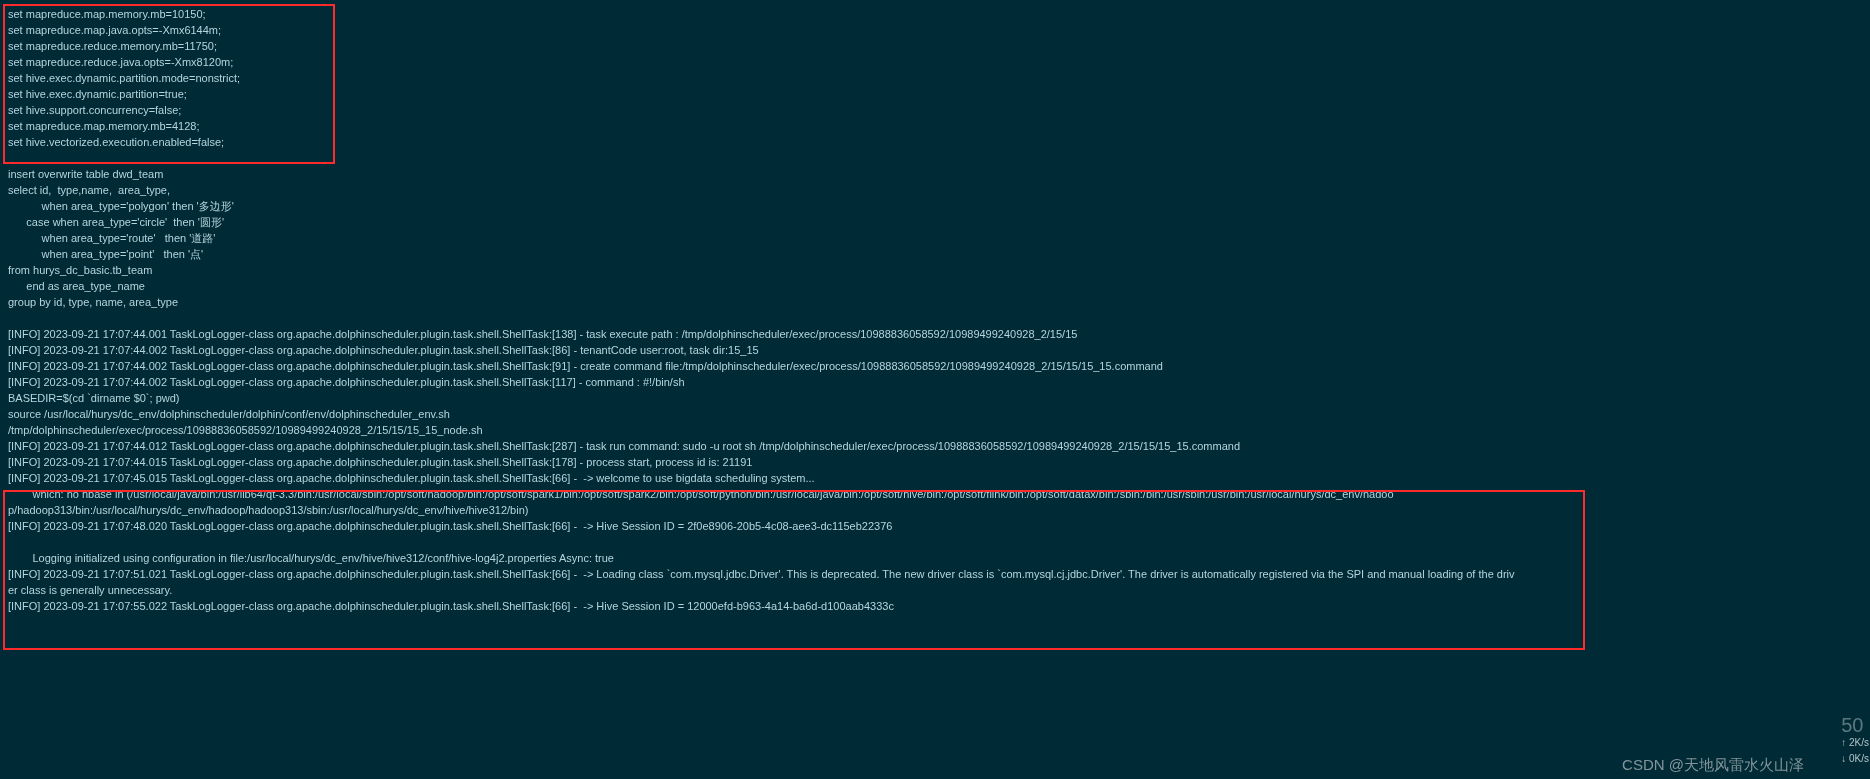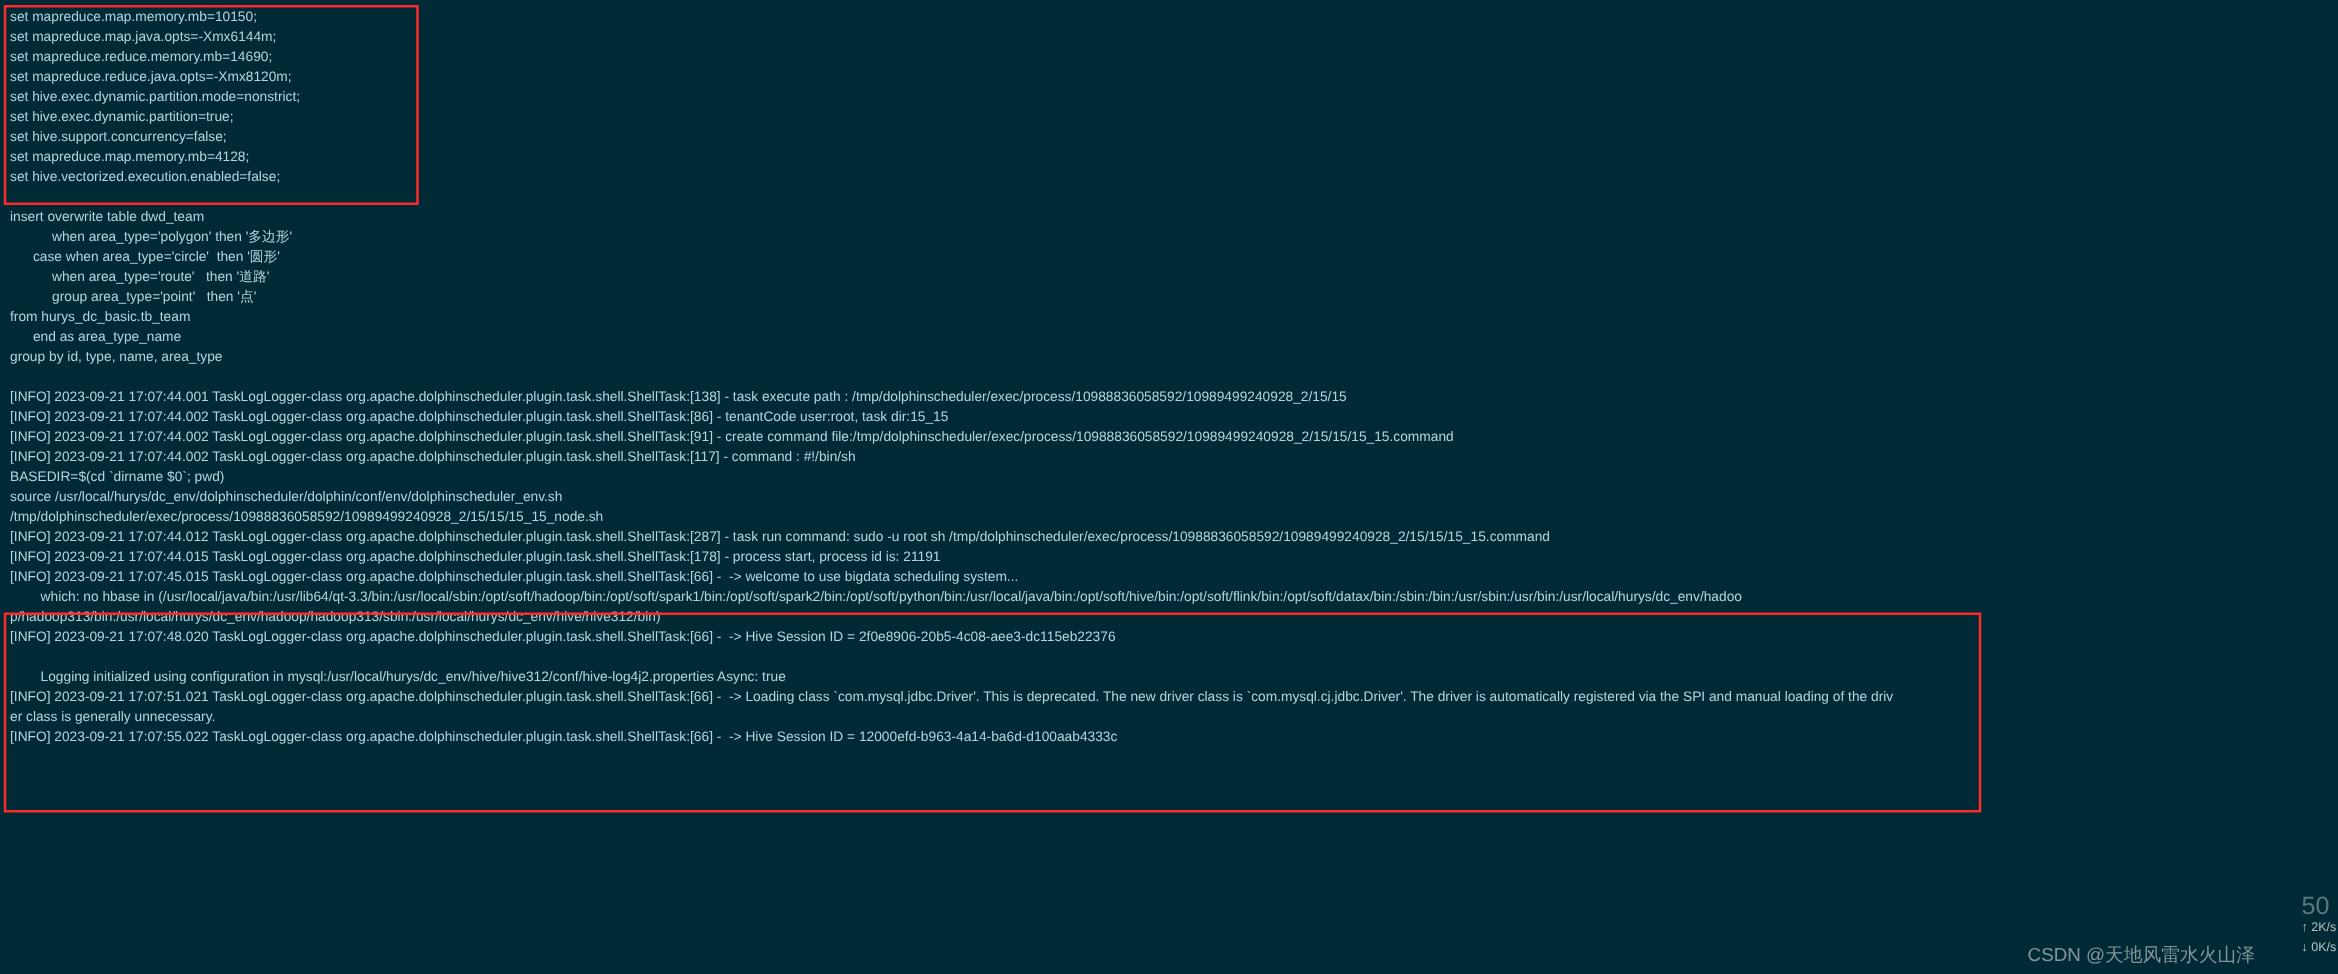--- a/index.html
+++ b/index.html
@@ -59,56 +59,57 @@
     opacity: 0.5;
   }
 </style>
 </head>
 <body>
 
 <div class="content">
   <div id="config">
       <div class="line">set mapreduce.map.memory.mb=10150;</div>
       <div class="line">set mapreduce.map.java.opts=-Xmx6144m;</div>
-      <div class="line">set mapreduce.reduce.memory.mb=14690;</div>
+      <div class="line">set mapreduce.reduce.memory.mb=11750;</div>
       <div class="line">set mapreduce.reduce.java.opts=-Xmx8120m;</div>
       <div class="line">set hive.exec.dynamic.partition.mode=nonstrict;</div>
       <div class="line">set hive.exec.dynamic.partition=true;</div>
       <div class="line">set hive.support.concurrency=false;</div>
       <div class="line">set mapreduce.map.memory.mb=4128;</div>
       <div class="line">set hive.vectorized.execution.enabled=false;</div>
     </div>
   <div id="sql">
       <div class="line">&nbsp;</div>
       <div class="line">insert overwrite table dwd_team</div>
+      <div class="line">select id,  type,name,  area_type,</div>
       <div class="line">           when area_type='polygon' then '多边形'</div>
       <div class="line">      case when area_type='circle'  then '圆形'</div>
       <div class="line">           when area_type='route'   then '道路'</div>
-      <div class="line">           group area_type='point'   then '点'</div>
+      <div class="line">           when area_type='point'   then '点'</div>
       <div class="line">from hurys_dc_basic.tb_team</div>
       <div class="line">      end as area_type_name</div>
       <div class="line">group by id, type, name, area_type</div>
       <div class="line">&nbsp;</div>
     </div>
   <div id="logs">
       <div class="line">[INFO] 2023-09-21 17:07:44.001 TaskLogLogger-class org.apache.dolphinscheduler.plugin.task.shell.ShellTask:[138] - task execute path : /tmp/dolphinscheduler/exec/process/10988836058592/10989499240928_2/15/15</div>
       <div class="line">[INFO] 2023-09-21 17:07:44.002 TaskLogLogger-class org.apache.dolphinscheduler.plugin.task.shell.ShellTask:[86] - tenantCode user:root, task dir:15_15</div>
       <div class="line">[INFO] 2023-09-21 17:07:44.002 TaskLogLogger-class org.apache.dolphinscheduler.plugin.task.shell.ShellTask:[91] - create command file:/tmp/dolphinscheduler/exec/process/10988836058592/10989499240928_2/15/15/15_15.command</div>
       <div class="line">[INFO] 2023-09-21 17:07:44.002 TaskLogLogger-class org.apache.dolphinscheduler.plugin.task.shell.ShellTask:[117] - command : #!/bin/sh</div>
       <div class="line">BASEDIR=$(cd `dirname $0`; pwd)</div>
       <div class="line">source /usr/local/hurys/dc_env/dolphinscheduler/dolphin/conf/env/dolphinscheduler_env.sh</div>
       <div class="line">/tmp/dolphinscheduler/exec/process/10988836058592/10989499240928_2/15/15/15_15_node.sh</div>
       <div class="line">[INFO] 2023-09-21 17:07:44.012 TaskLogLogger-class org.apache.dolphinscheduler.plugin.task.shell.ShellTask:[287] - task run command: sudo -u root sh /tmp/dolphinscheduler/exec/process/10988836058592/10989499240928_2/15/15/15_15.command</div>
       <div class="line">[INFO] 2023-09-21 17:07:44.015 TaskLogLogger-class org.apache.dolphinscheduler.plugin.task.shell.ShellTask:[178] - process start, process id is: 21191</div>
       <div class="line">[INFO] 2023-09-21 17:07:45.015 TaskLogLogger-class org.apache.dolphinscheduler.plugin.task.shell.ShellTask:[66] -  -&gt; welcome to use bigdata scheduling system...</div>
       <div class="line">        which: no hbase in (/usr/local/java/bin:/usr/lib64/qt-3.3/bin:/usr/local/sbin:/opt/soft/hadoop/bin:/opt/soft/spark1/bin:/opt/soft/spark2/bin:/opt/soft/python/bin:/usr/local/java/bin:/opt/soft/hive/bin:/opt/soft/flink/bin:/opt/soft/datax/bin:/sbin:/bin:/usr/sbin:/usr/bin:/usr/local/hurys/dc_env/hadoo</div>
       <div class="line">p/hadoop313/bin:/usr/local/hurys/dc_env/hadoop/hadoop313/sbin:/usr/local/hurys/dc_env/hive/hive312/bin)</div>
       <div class="line">[INFO] 2023-09-21 17:07:48.020 TaskLogLogger-class org.apache.dolphinscheduler.plugin.task.shell.ShellTask:[66] -  -&gt; Hive Session ID = 2f0e8906-20b5-4c08-aee3-dc115eb22376</div>
       <div class="line">        </div>
-      <div class="line">        Logging initialized using configuration in mysql:/usr/local/hurys/dc_env/hive/hive312/conf/hive-log4j2.properties Async: true</div>
+      <div class="line">        Logging initialized using configuration in file:/usr/local/hurys/dc_env/hive/hive312/conf/hive-log4j2.properties Async: true</div>
       <div class="line">[INFO] 2023-09-21 17:07:51.021 TaskLogLogger-class org.apache.dolphinscheduler.plugin.task.shell.ShellTask:[66] -  -&gt; Loading class `com.mysql.jdbc.Driver'. This is deprecated. The new driver class is `com.mysql.cj.jdbc.Driver'. The driver is automatically registered via the SPI and manual loading of the driv</div>
       <div class="line">er class is generally unnecessary.</div>
       <div class="line">[INFO] 2023-09-21 17:07:55.022 TaskLogLogger-class org.apache.dolphinscheduler.plugin.task.shell.ShellTask:[66] -  -&gt; Hive Session ID = 12000efd-b963-4a14-ba6d-d100aab4333c</div>
     </div>
 </div>
 
 <div class="red-box-1"></div>
 <div class="red-box-2"></div>
 
 <div class="watermark">CSDN @天地风雷水火山泽</div>

